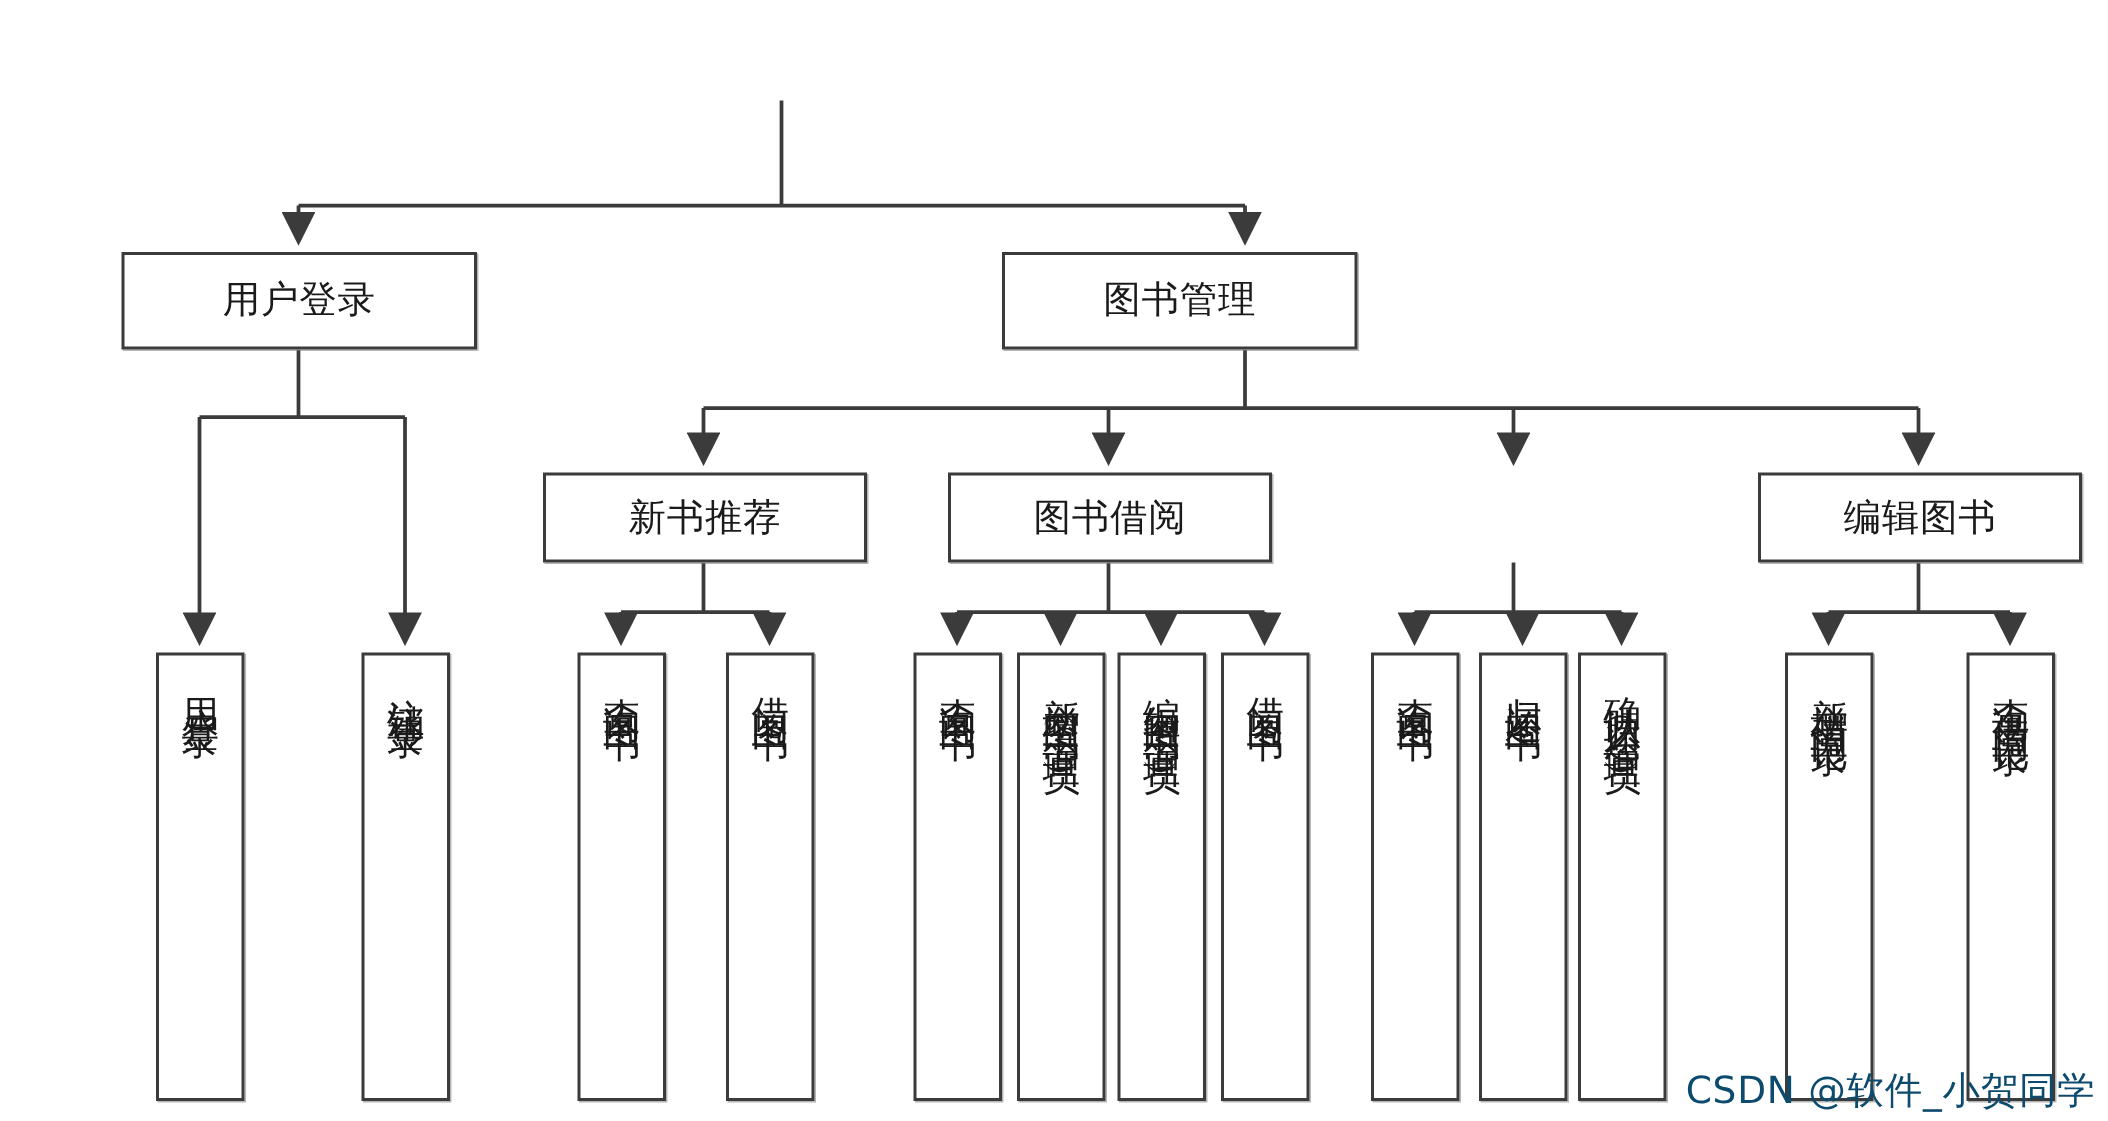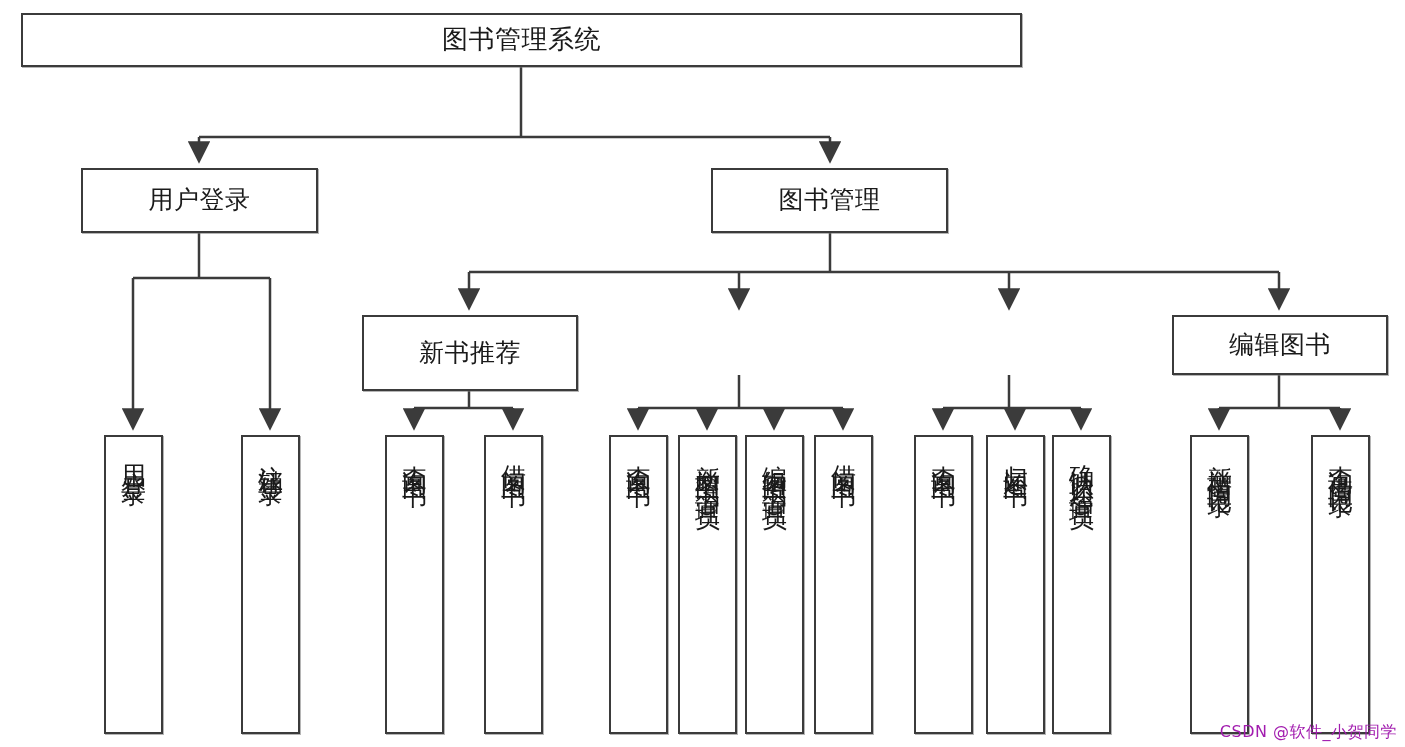--- a/index.html
+++ b/index.html
@@ -61,22 +61,22 @@
     text-orientation: upright;
     font-size: 25px;
     line-height: 1.0;
     letter-spacing: 6px;
     white-space: nowrap;
   }
   .watermark {
     position: absolute;
     right: 8px;
     bottom: 4px;
-    font-size: 16px;
-    color: #a21caf;
+    font-size: 25px;
+    color: #0c4a6e;
     letter-spacing: 0.5px;
     white-space: nowrap;
     font-family: "DejaVu Sans", "Liberation Sans", sans-serif;
   }
 </style>
 </head>
 <body>
 
 <div id="canvas">
 
@@ -123,33 +123,33 @@
       <path d="M 1015 408 L 1015 427" marker-end="url(#arrow)"></path>
       <path d="M 1081 408 L 1081 427" marker-end="url(#arrow)"></path>
 
       <path d="M 1279 375 L 1279 408"></path>
       <path d="M 1219 408 L 1340 408"></path>
       <path d="M 1219 408 L 1219 427" marker-end="url(#arrow)"></path>
       <path d="M 1340 408 L 1340 427" marker-end="url(#arrow)"></path>
     </g>
   </svg>
 
-  <div class="node horiz root" style="left: 21px; top: 13px; width: 1001px; height: 54px;">
-    <span class="label">图书管理系统</span>
-  </div>
 
   <div class="node horiz" style="left: 81px; top: 168px; width: 237px; height: 65px;">
     <span class="label">用户登录</span>
   </div>
-  <div class="node horiz" style="left: 711px; top: 168px; width: 237px; height: 65px;">
+  <div class="node horiz" style="left: 668px; top: 168px; width: 237px; height: 65px;">
     <span class="label">图书管理</span>
   </div>
 
-  <div class="node horiz" style="left: 362px; top: 315px; width: 216px; height: 76px;">
+  <div class="node horiz" style="left: 362px; top: 315px; width: 216px; height: 60px;">
     <span class="label">新书推荐</span>
+  </div>
+  <div class="node horiz" style="left: 632px; top: 315px; width: 216px; height: 60px;">
+    <span class="label">图书借阅</span>
   </div>
   <div class="node horiz" style="left: 1172px; top: 315px; width: 216px; height: 60px;">
     <span class="label">编辑图书</span>
   </div>
 
   <div class="node vert" style="left: 104px; top: 435px; width: 59px; height: 299px;">
     <span class="label">用户登录</span>
   </div>
   <div class="node vert" style="left: 241px; top: 435px; width: 59px; height: 299px;">
     <span class="label">注销登录</span>

